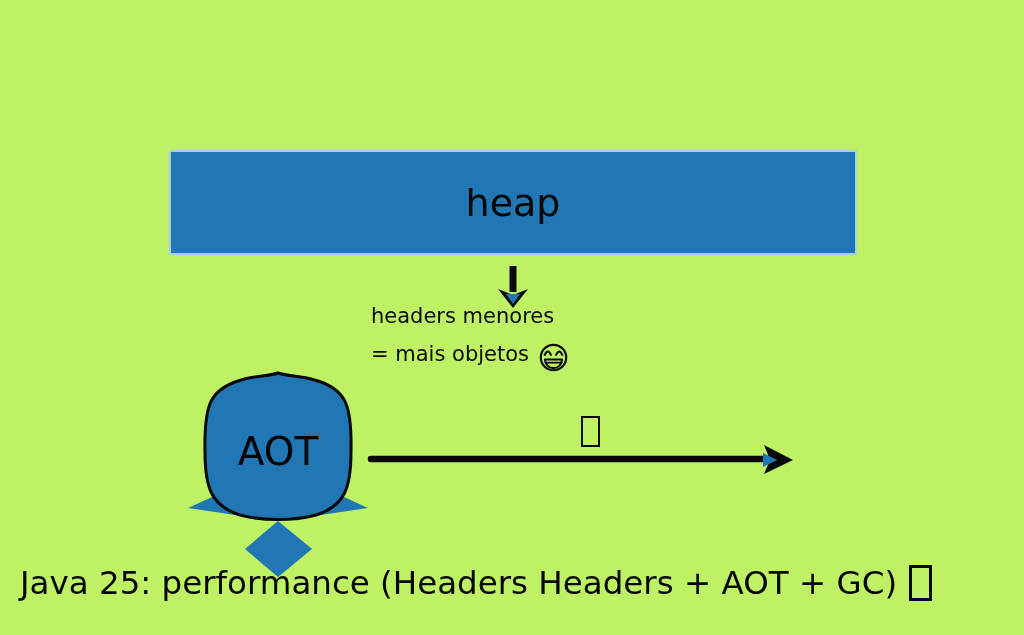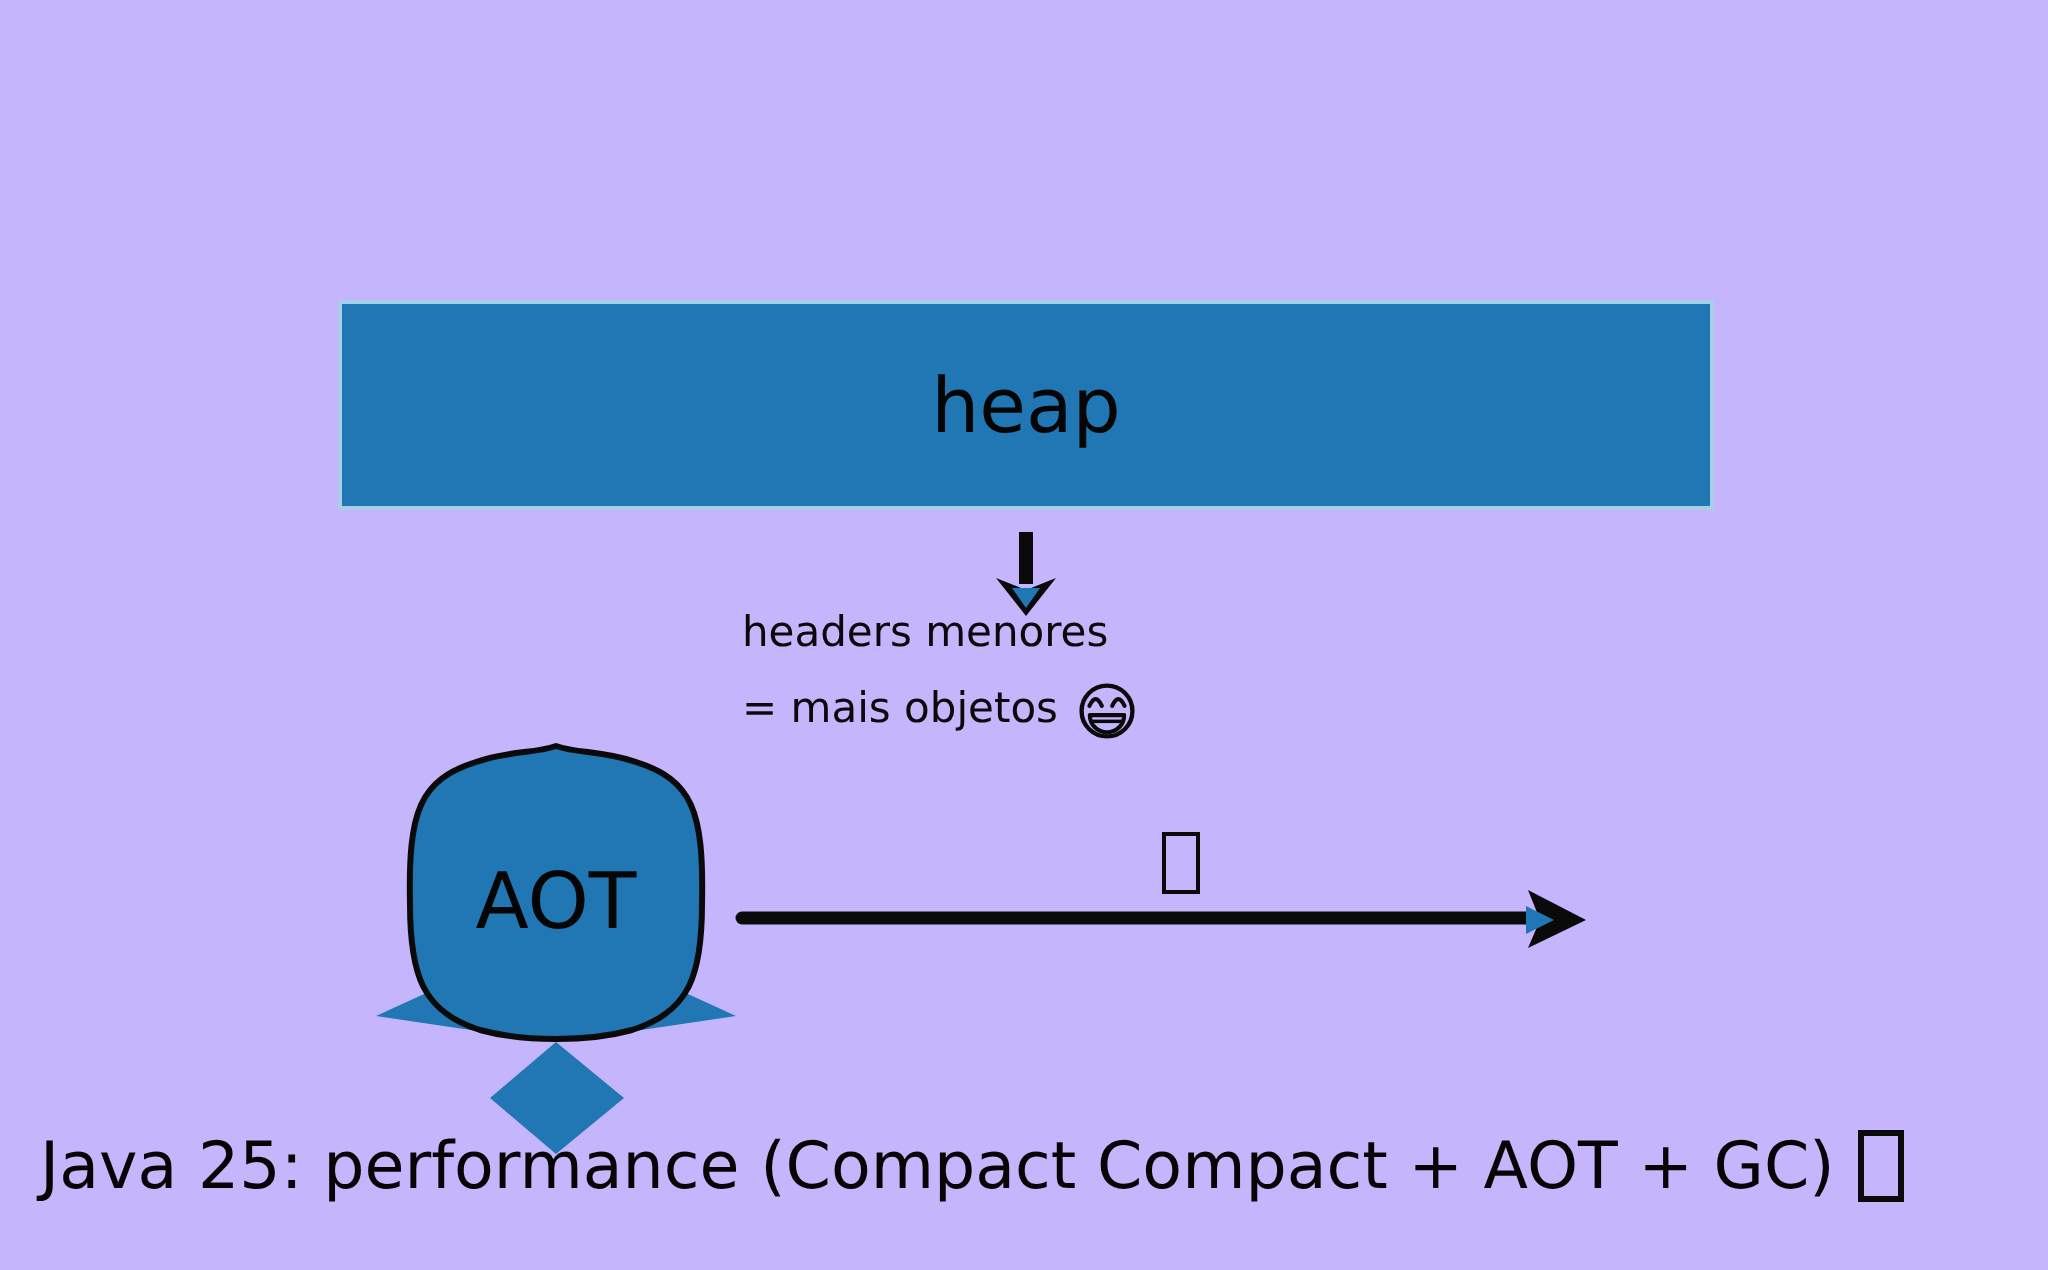--- a/index.html
+++ b/index.html
@@ -1,31 +1,31 @@
 <!DOCTYPE html>
 <html><head>
 <meta charset="utf-8">
 <style>
   html,body{margin:0;padding:0;background:#ffffff;}
   .stage{
-    position:relative;width:1024px;height:635px;background:#c4b5fd;overflow:hidden;
+    position:relative;width:1024px;height:635px;background:#bef264;overflow:hidden;
     font-family:"DejaVu Sans","Liberation Sans",sans-serif;color:#0a0a0a;
   }
   .shapes{position:absolute;left:0;top:0;width:1024px;height:635px;}
   .heap-box{
     position:absolute;left:171px;top:152px;width:684px;height:101px;
     background:#2077b4;box-shadow:0 0 0 2px #a9cee7;
     display:flex;align-items:center;justify-content:center;
   }
   .heap-label{font-size:38px;color:#050505;}
   .note{
     position:absolute;left:371px;top:297px;font-size:21px;line-height:38px;
     color:#0a0a0a;white-space:nowrap;
   }
-  .note-line2{display:flex;align-items:center;gap:9px;}
+  .note-line2{display:flex;align-items:flex-end;gap:9px;}
   .emoji{display:inline-block;margin-top:2px;}
   .aot-label{
     position:absolute;left:205px;top:429px;width:146px;text-align:center;
     font-size:39px;color:#050505;
   }
   .startup-label{
     position:absolute;left:430px;top:416px;width:310px;
     display:flex;align-items:center;justify-content:center;
     font-size:30px;white-space:nowrap;
   }
@@ -88,17 +88,17 @@
     </div>
   </div>
 
   <div class="aot-label">AOT</div>
 
   <div class="startup-label">
     <span class="tofu"></span>
   </div>
 
   <div class="title-line">
-    <span>Java 25: performance (Compact Compact + AOT + GC)</span>
+    <span>Java 25: performance (Headers Headers + AOT + GC)</span>
     <span class="tofu tofu-lg"></span>
   </div>
 
 </div>
 
 </body></html>

